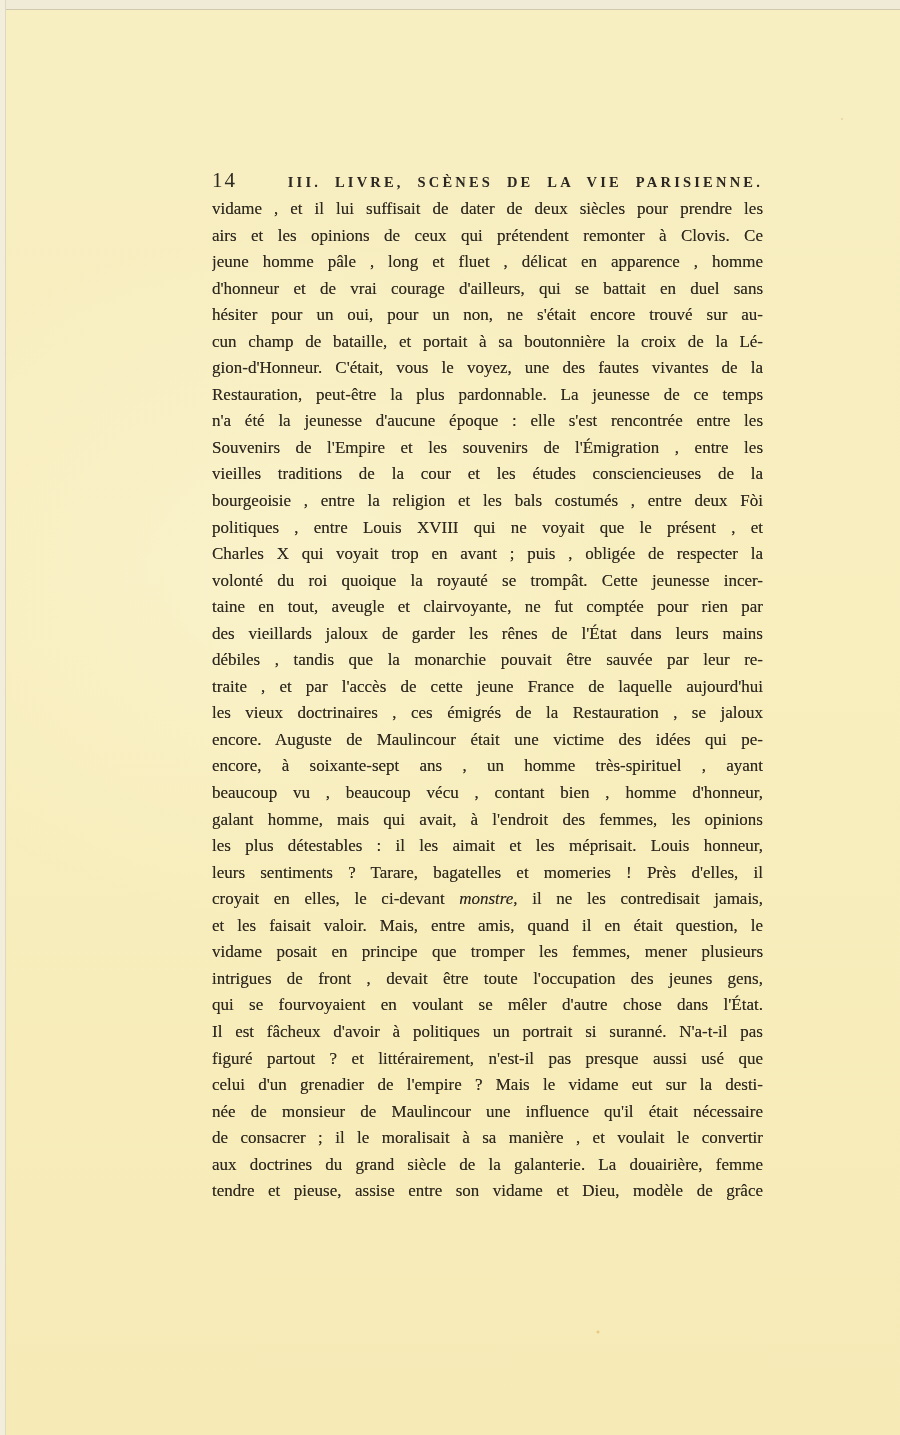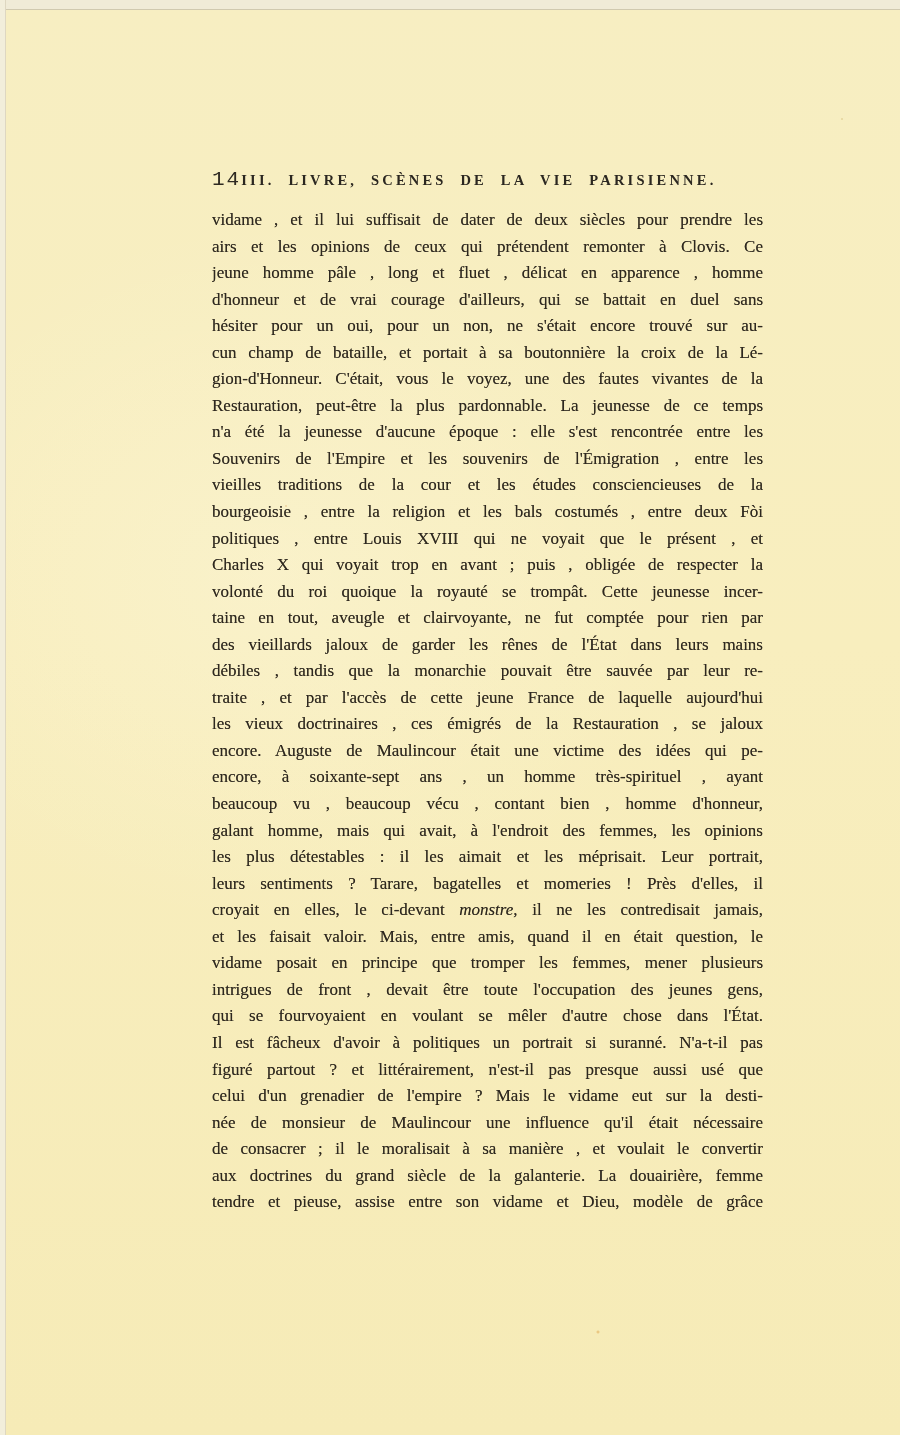--- a/index.html
+++ b/index.html
@@ -38,33 +38,32 @@
   }
   .header {
     display: flex;
     align-items: baseline;
     height: 26px;
   }
   .pagenum {
     font-size: 21px;
     letter-spacing: 2px;
     color: #2f2a22;
-    font-family: Liberation Mono, monospace;
   }
   .title {
     flex: 1;
-    text-align: left;
+    text-align: right;
     font-size: 14.5px;
     font-weight: bold;
     letter-spacing: 3.2px;
     word-spacing: 7px;
     color: #2b2720;
   }
   .textblock {
-    margin-top: 13px;
+    margin-top: 2px;
     font-size: 17px;
     line-height: 26.55px;
     color: #2d2820;
     text-shadow: 0 0 0.5px rgba(45,35,15,.55);
   }
   .line {
     text-align: justify;
     text-align-last: justify;
     height: 26.55px;
     overflow: hidden;
@@ -100,21 +99,21 @@
       <div class="line">volonté du roi quoique la royauté se trompât. Cette jeunesse incer-</div>
       <div class="line">taine en tout, aveugle et clairvoyante, ne fut comptée pour rien par</div>
       <div class="line">des vieillards jaloux de garder les rênes de l'État dans leurs mains</div>
       <div class="line">débiles , tandis que la monarchie pouvait être sauvée par leur re-</div>
       <div class="line">traite , et par l'accès de cette jeune France de laquelle aujourd'hui</div>
       <div class="line">les vieux doctrinaires , ces émigrés de la Restauration , se jaloux</div>
       <div class="line">encore. Auguste de Maulincour était une victime des idées qui pe-</div>
       <div class="line">encore, à soixante-sept ans , un homme très-spirituel , ayant</div>
       <div class="line">beaucoup vu , beaucoup vécu , contant bien , homme d'honneur,</div>
       <div class="line">galant homme, mais qui avait, à l'endroit des femmes, les opinions</div>
-      <div class="line">les plus détestables : il les aimait et les méprisait. Leur portrait,</div>
+      <div class="line">les plus détestables : il les aimait et les méprisait. Louis honneur,</div>
       <div class="line">leurs sentiments ? Tarare, bagatelles et momeries ! Près d'elles, il</div>
       <div class="line">croyait en elles, le ci-devant <i>monstre,</i> il ne les contredisait jamais,</div>
       <div class="line">et les faisait valoir. Mais, entre amis, quand il en était question, le</div>
       <div class="line">vidame posait en principe que tromper les femmes, mener plusieurs</div>
       <div class="line">intrigues de front , devait être toute l'occupation des jeunes gens,</div>
       <div class="line">qui se fourvoyaient en voulant se mêler d'autre chose dans l'État.</div>
       <div class="line">Il est fâcheux d'avoir à politiques un portrait si suranné. N'a-t-il pas</div>
       <div class="line">figuré partout ? et littérairement, n'est-il pas presque aussi usé que</div>
       <div class="line">celui d'un grenadier de l'empire ? Mais le vidame eut sur la desti-</div>
       <div class="line">née de monsieur de Maulincour une influence qu'il était nécessaire</div>

